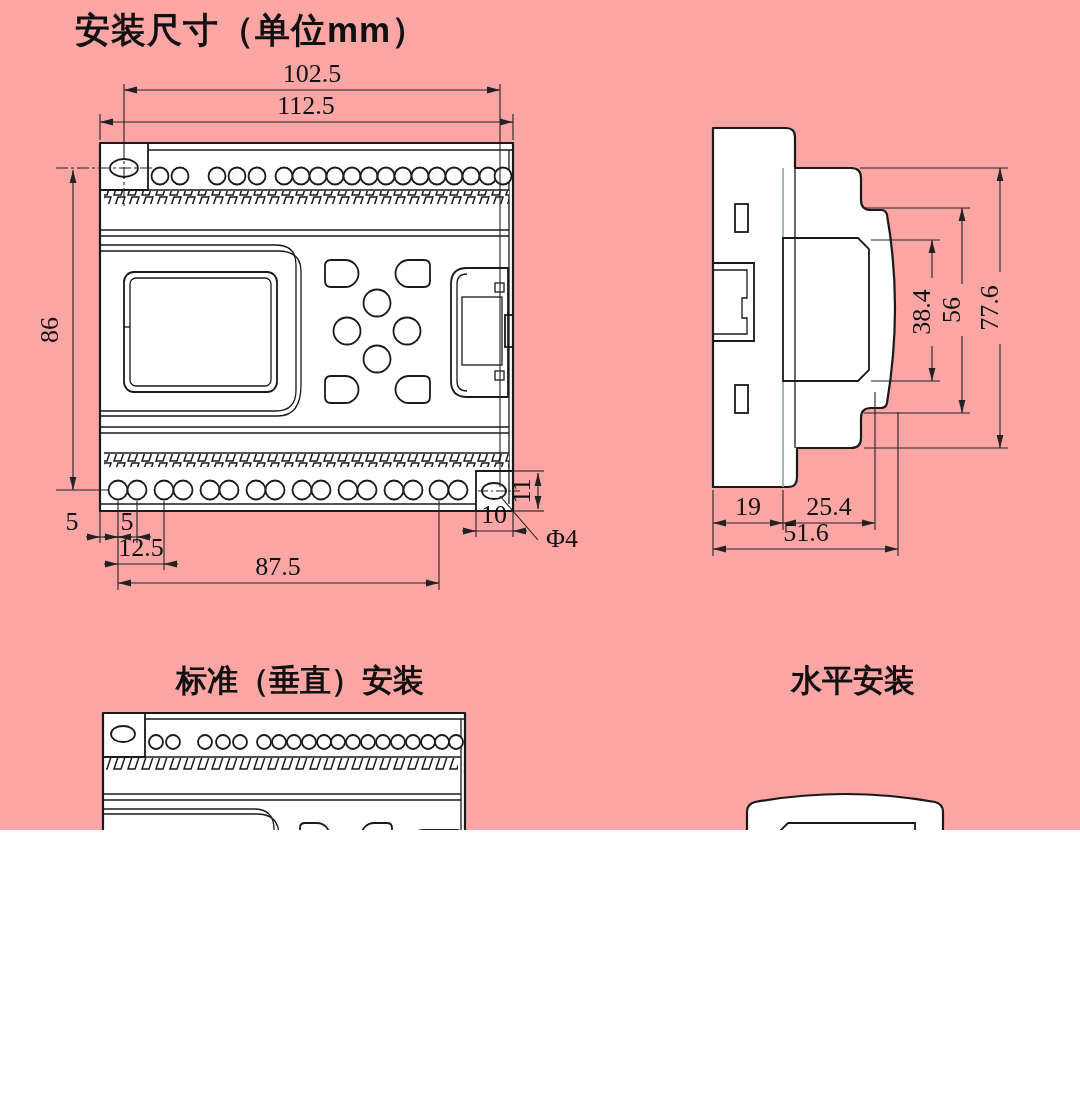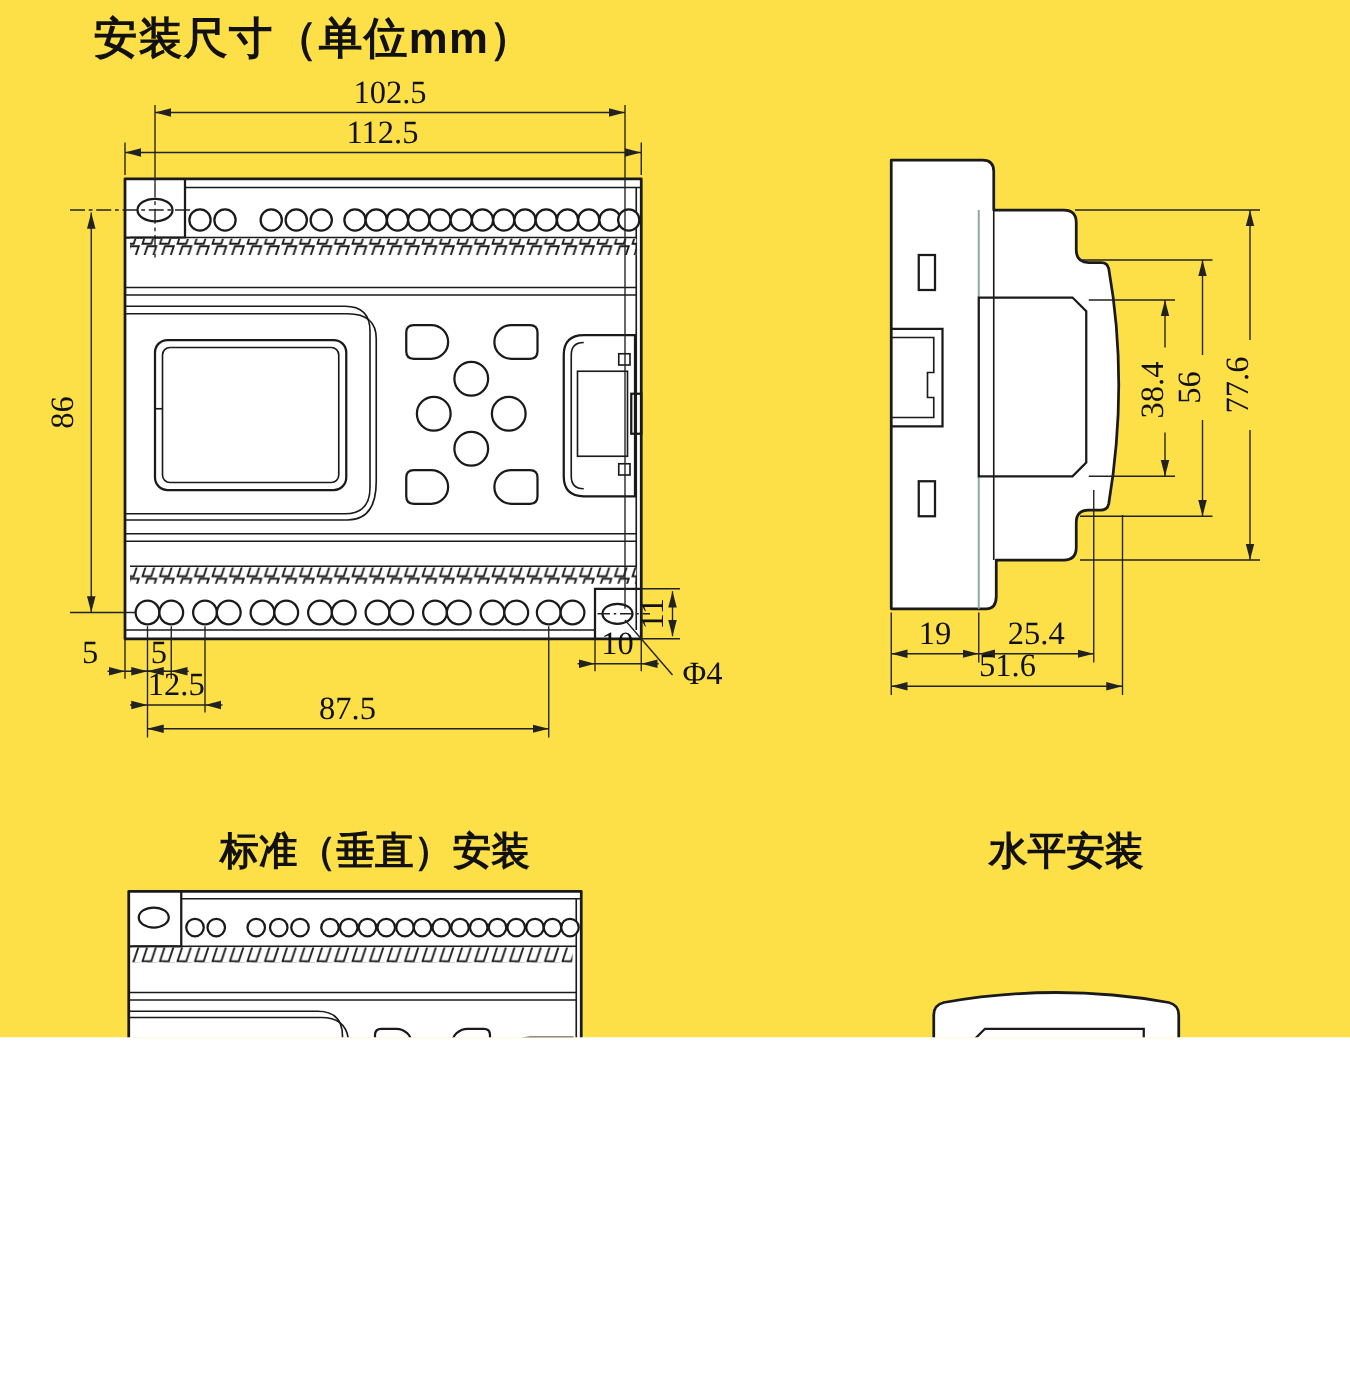--- a/index.html
+++ b/index.html
@@ -1,16 +1,16 @@
 <!DOCTYPE html>
 <html><head>
 <meta charset="utf-8">
 <style>
   html,body{margin:0;padding:0;background:#fff;}
-  .page{width:1080px;height:830px;background:#fde047;position:relative;overflow:hidden;}
+  .page{width:1080px;height:830px;background:#fca5a5;position:relative;overflow:hidden;}
   svg{display:block;}
   .ol{fill:#fff;stroke:#1a1a1a;stroke-width:2.2;stroke-linejoin:round;}
   .md{fill:none;stroke:#1a1a1a;stroke-width:1.8;}
   .mdw{fill:#fff;stroke:#1a1a1a;stroke-width:1.8;}
   .tn{fill:none;stroke:#1a1a1a;stroke-width:1.3;}
   .tm{fill:#fff;stroke:#1a1a1a;stroke-width:1.8;}
   .dm{fill:none;stroke:#222222;stroke-width:1.1;}
   .dt{font-family:"Liberation Serif","DejaVu Serif",serif;font-size:26px;fill:#111;text-anchor:middle;}
   .cj{font-family:"Liberation Sans","DejaVu Sans",sans-serif;fill:#111;text-anchor:middle;font-weight:600;font-size:31px;}
   .ttl{font-family:"Liberation Sans","DejaVu Sans",sans-serif;fill:#111;font-weight:700;font-size:35px;letter-spacing:1px;}

